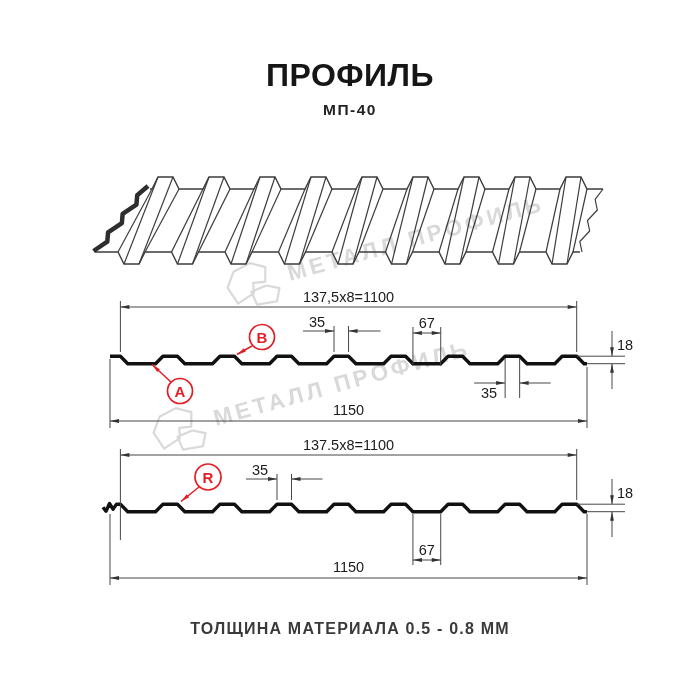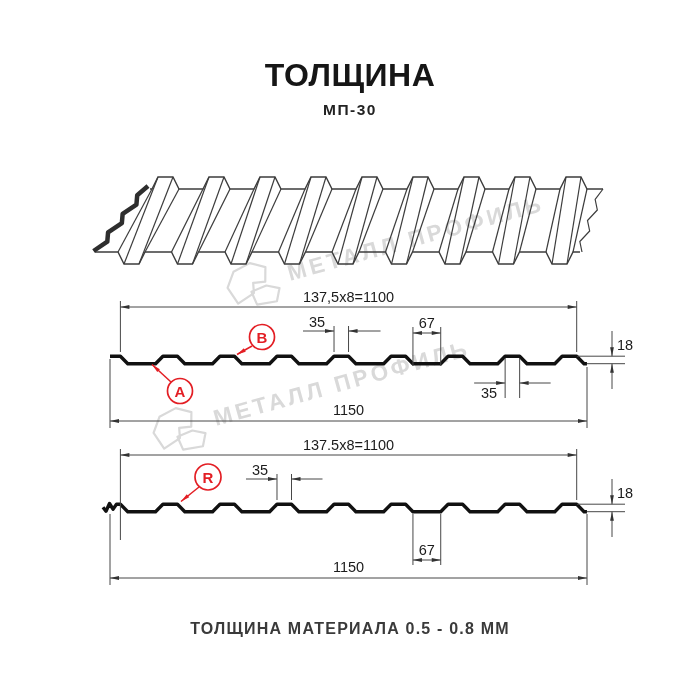--- a/index.html
+++ b/index.html
@@ -18,22 +18,22 @@
   .dim{font-size:14.5px;fill:#1b1b1b;text-anchor:middle;}
   .startanchor{text-anchor:start;}
   .redtxt{font-size:15px;font-weight:700;fill:#e31e24;text-anchor:middle;}
   .wmtext{font-size:22.5px;font-weight:700;fill:#d9d9d9;letter-spacing:3.5px;text-anchor:start;}
   .wmlogo{fill:none;stroke:#d9d9d9;stroke-width:2.2;stroke-linejoin:round;}
   .redcirc{fill:#fff;stroke:#e31e24;stroke-width:1.7;}
 </style>
 </head>
 <body>
 
-<div id="title" class="abs">ТОЛЩИНА</div>
-<div id="subtitle" class="abs">МП-30</div>
+<div id="title" class="abs">ПРОФИЛЬ</div>
+<div id="subtitle" class="abs">МП-40</div>
 
 <svg width="700" height="700" viewBox="0 0 700 700">
 
   <g transform="translate(290,281) rotate(-15.5)">
     <path class="wmlogo" d="M -56 8 L -62 -10 L -52 -24 L -34 -28 L -20 -20 L -24 -6 L -36 -8 L -38 2 Z M -38 14 L -40 0 L -24 -2 L -12 4 L -18 16 Z"></path>
     <text class="wmtext" x="0" y="0">МЕТАЛЛ ПРОФИЛЬ</text>
   </g>
   <g transform="translate(216,426) rotate(-15.5)">
     <path class="wmlogo" d="M -56 8 L -62 -10 L -52 -24 L -34 -28 L -20 -20 L -24 -6 L -36 -8 L -38 2 Z M -38 14 L -40 0 L -24 -2 L -12 4 L -18 16 Z"></path>
     <text class="wmtext" x="0" y="0">МЕТАЛЛ ПРОФИЛЬ</text>

